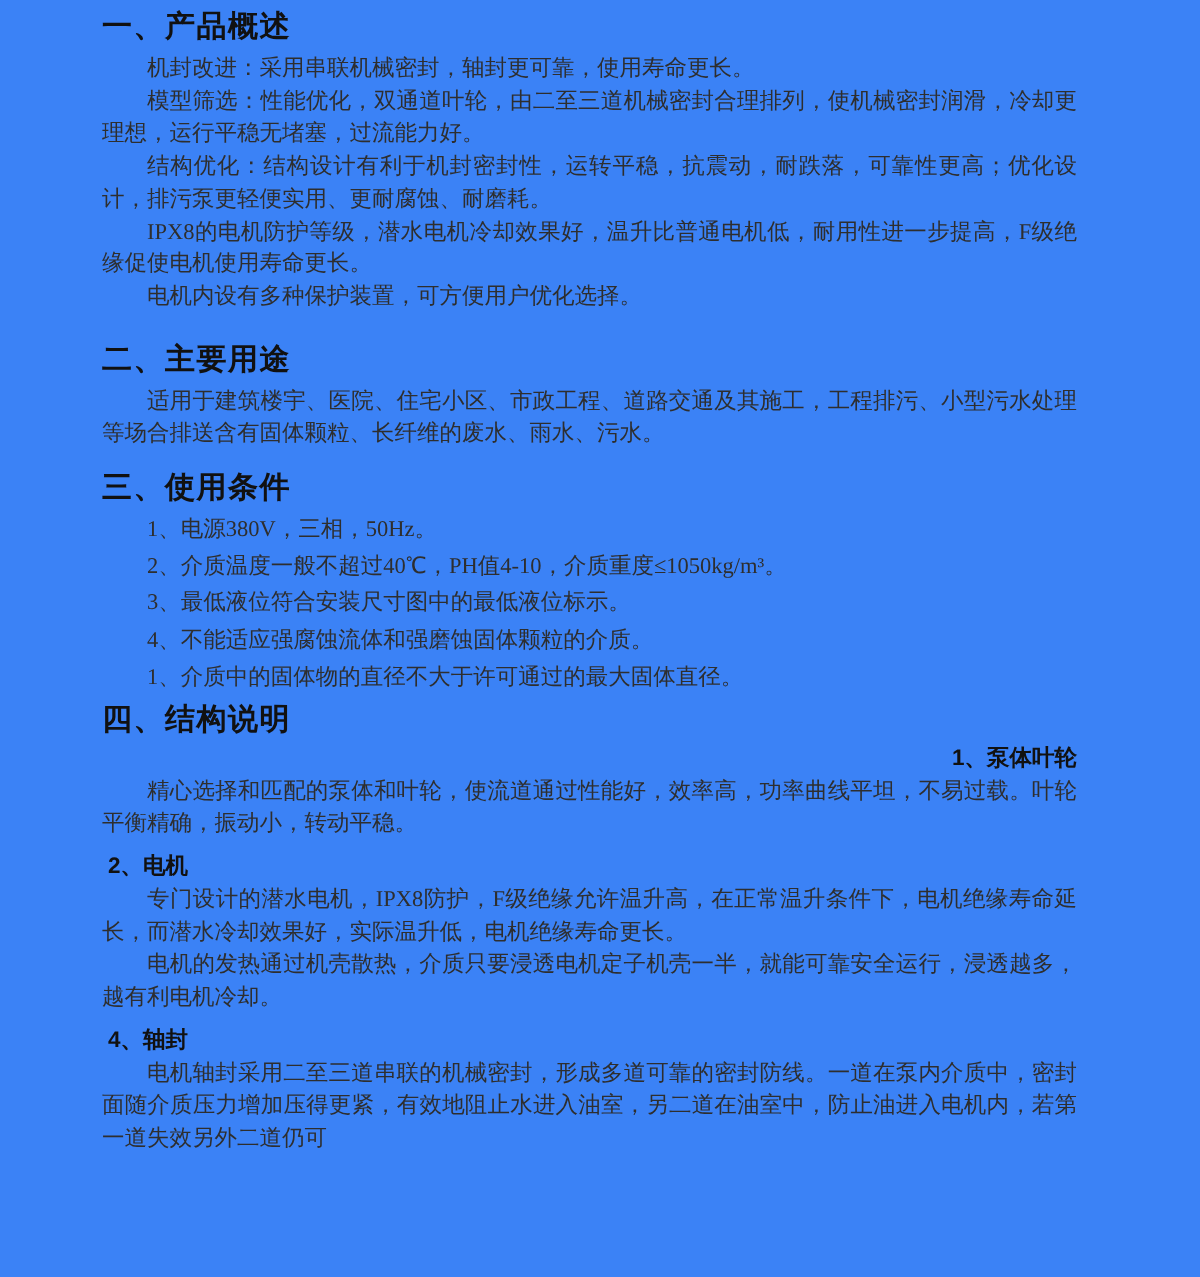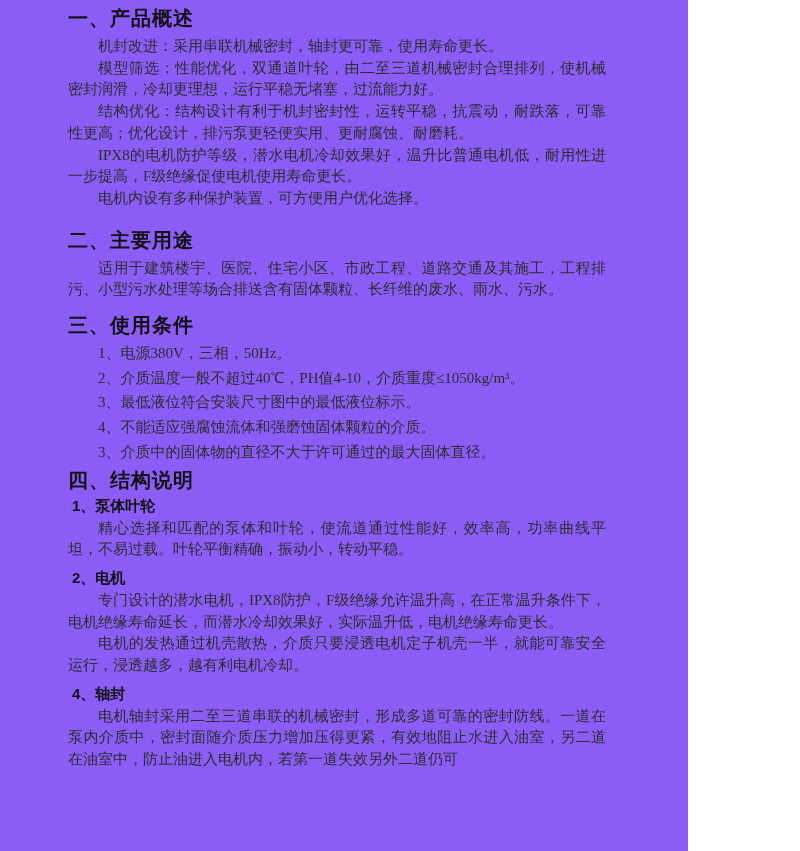--- a/index.html
+++ b/index.html
@@ -8,25 +8,25 @@
     background: #ffffff;
   }
   body {
     width: 800px;
     height: 851px;
     overflow: hidden;
     font-family: "Liberation Serif", serif;
   }
   .page {
     box-sizing: border-box;
-    width: 688px;
+    width: 800px;
     height: 851px;
     padding: 6px 82px 0 68px;
     overflow: hidden;
-    background: #8b5cf6;
+    background: #3b82f6;
   }
   .section-heading {
     font-family: "Liberation Sans", sans-serif;
     font-weight: bold;
     font-size: 20px;
     line-height: 24px;
     color: #111111;
     letter-spacing: 1px;
     margin: 0 0 6px 0;
   }
@@ -57,21 +57,21 @@
   }
   .subsection .sub-title {
     font-family: "Liberation Sans", sans-serif;
     font-weight: bold;
     font-size: 15px;
     line-height: 21px;
     color: #111111;
     margin: 6px 0 2px 0;
     padding-left: 4px;
   }
-  .subsection:first-of-type .sub-title { margin-top: 2px; }
+  .subsection:first-of-type .sub-title { margin-top: 2px; text-align: right; }
 </style>
 </head>
 <body>
 
 <div class="page">
 
   <div class="section" id="section-overview">
     <h2 class="section-heading">一、产品概述</h2>
     <p class="body-text">机封改进：采用串联机械密封，轴封更可靠，使用寿命更长。</p>
     <p class="body-text">模型筛选：性能优化，双通道叶轮，由二至三道机械密封合理排列，使机械密封润滑，冷却更理想，运行平稳无堵塞，过流能力好。</p>
@@ -85,21 +85,21 @@
     <p class="body-text">适用于建筑楼宇、医院、住宅小区、市政工程、道路交通及其施工，工程排污、小型污水处理等场合排送含有固体颗粒、长纤维的废水、雨水、污水。</p>
   </div>
 
   <div class="section" id="section-conditions">
     <h2 class="section-heading">三、使用条件</h2>
     <ul class="conditions-list">
       <li>1、电源380V，三相，50Hz。</li>
       <li>2、介质温度一般不超过40℃，PH值4-10，介质重度≤1050kg/m³。</li>
       <li>3、最低液位符合安装尺寸图中的最低液位标示。</li>
       <li>4、不能适应强腐蚀流体和强磨蚀固体颗粒的介质。</li>
-      <li>3、介质中的固体物的直径不大于许可通过的最大固体直径。</li>
+      <li>1、介质中的固体物的直径不大于许可通过的最大固体直径。</li>
     </ul>
   </div>
 
   <div class="section" id="section-structure">
     <h2 class="section-heading">四、结构说明</h2>
 
     <div class="subsection">
       <h3 class="sub-title">1、泵体叶轮</h3>
       <p class="body-text">精心选择和匹配的泵体和叶轮，使流道通过性能好，效率高，功率曲线平坦，不易过载。叶轮平衡精确，振动小，转动平稳。</p>
     </div>

